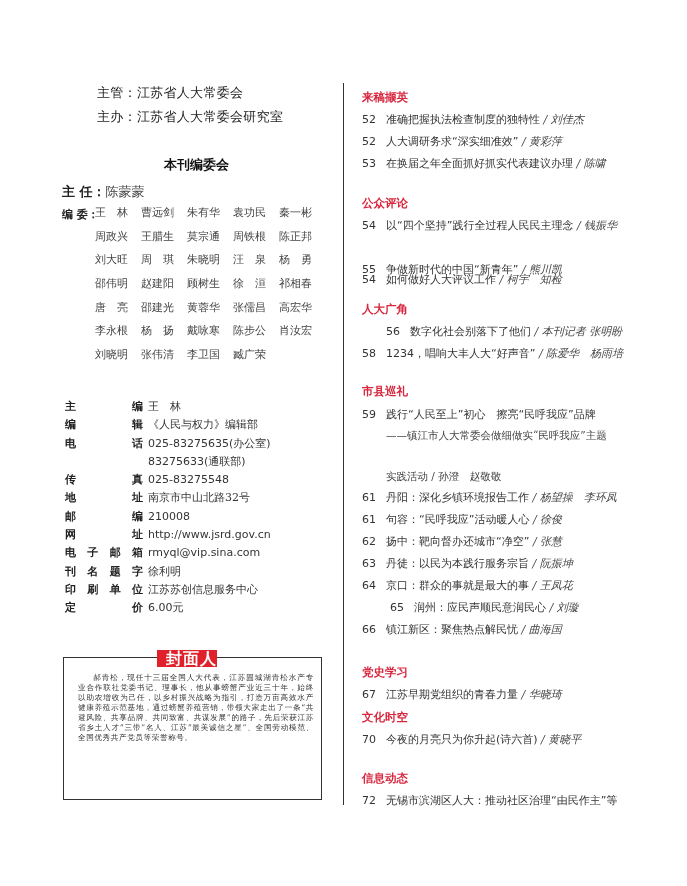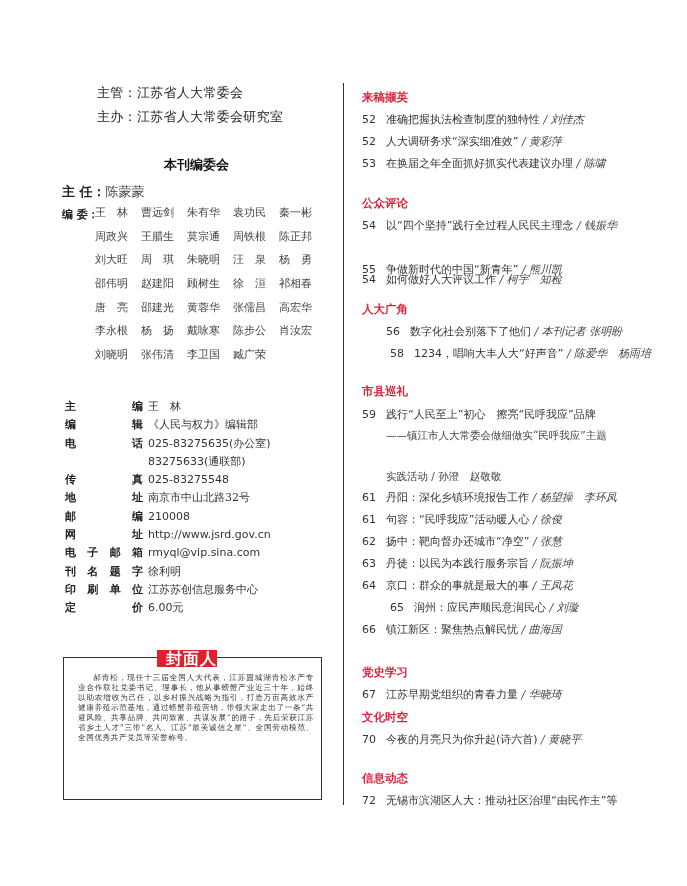--- a/index.html
+++ b/index.html
@@ -205,21 +205,21 @@
     <div class="sec-title" style="top: 90px; color: rgb(215, 38, 61);">来稿撷英</div>
     <div class="toc-item" style="top: 112px;"><span class="pg">52</span><span>准确把握执法检查制度的独特性</span><span class="au"> / 刘佳杰</span></div>
     <div class="toc-item" style="top: 134px;"><span class="pg">52</span><span>人大调研务求“深实细准效”</span><span class="au"> / 黄彩萍</span></div>
     <div class="toc-item" style="top: 156px;"><span class="pg">53</span><span>在换届之年全面抓好抓实代表建议办理</span><span class="au"> / 陈啸</span></div>
     <div class="sec-title" style="top: 196px; color: rgb(215, 38, 61);">公众评论</div>
     <div class="toc-item" style="top: 218px;"><span class="pg">54</span><span>以“四个坚持”践行全过程人民民主理念</span><span class="au"> / 钱振华</span></div>
     <div class="toc-item" style="top: 240px; margin-top: 32px;"><span class="pg">54</span><span>如何做好人大评议工作</span><span class="au"> / 柯宇　知检</span></div>
     <div class="toc-item" style="top: 262px;"><span class="pg">55</span><span>争做新时代的中国“新青年”</span><span class="au"> / 熊川凯</span></div>
     <div class="sec-title" style="top: 302px; color: rgb(215, 38, 61);">人大广角</div>
     <div class="toc-item" style="top: 324px; margin-left: 24px;"><span class="pg">56</span><span>数字化社会别落下了他们</span><span class="au"> / 本刊记者 张明盼</span></div>
-    <div class="toc-item" style="top: 346px; margin-left: 28px;"><span class="pg">58</span><span>1234，唱响大丰人大“好声音”</span><span class="au"> / 陈爱华　杨雨培</span></div>
+    <div class="toc-item" style="top: 346px;"><span class="pg">58</span><span>1234，唱响大丰人大“好声音”</span><span class="au"> / 陈爱华　杨雨培</span></div>
     <div class="sec-title" style="top: 384px; color: rgb(215, 38, 61);">市县巡礼</div>
     <div class="toc-item" style="top: 407px;"><span class="pg">59</span><span>践行“人民至上”初心　擦亮“民呼我应”品牌</span></div>
     <div class="toc-sub" style="top: 429px;">——镇江市人大常委会做细做实“民呼我应”主题</div>
     <div class="toc-sub" style="top: 470px;">实践活动 / 孙澄　赵敬敬</div>
     <div class="toc-item" style="top: 490px;"><span class="pg">61</span><span>丹阳：深化乡镇环境报告工作</span><span class="au"> / 杨望操　李环凤</span></div>
     <div class="toc-item" style="top: 512px;"><span class="pg">61</span><span>句容：“民呼我应”活动暖人心</span><span class="au"> / 徐俊</span></div>
     <div class="toc-item" style="top: 534px;"><span class="pg">62</span><span>扬中：靶向督办还城市“净空”</span><span class="au"> / 张慧</span></div>
     <div class="toc-item" style="top: 556px;"><span class="pg">63</span><span>丹徒：以民为本践行服务宗旨</span><span class="au"> / 阮振坤</span></div>
     <div class="toc-item" style="top: 578px;"><span class="pg">64</span><span>京口：群众的事就是最大的事</span><span class="au"> / 王凤花</span></div>
     <div class="toc-item" style="top: 600px; margin-left: 28px;"><span class="pg">65</span><span>润州：应民声顺民意润民心</span><span class="au"> / 刘璇</span></div>

